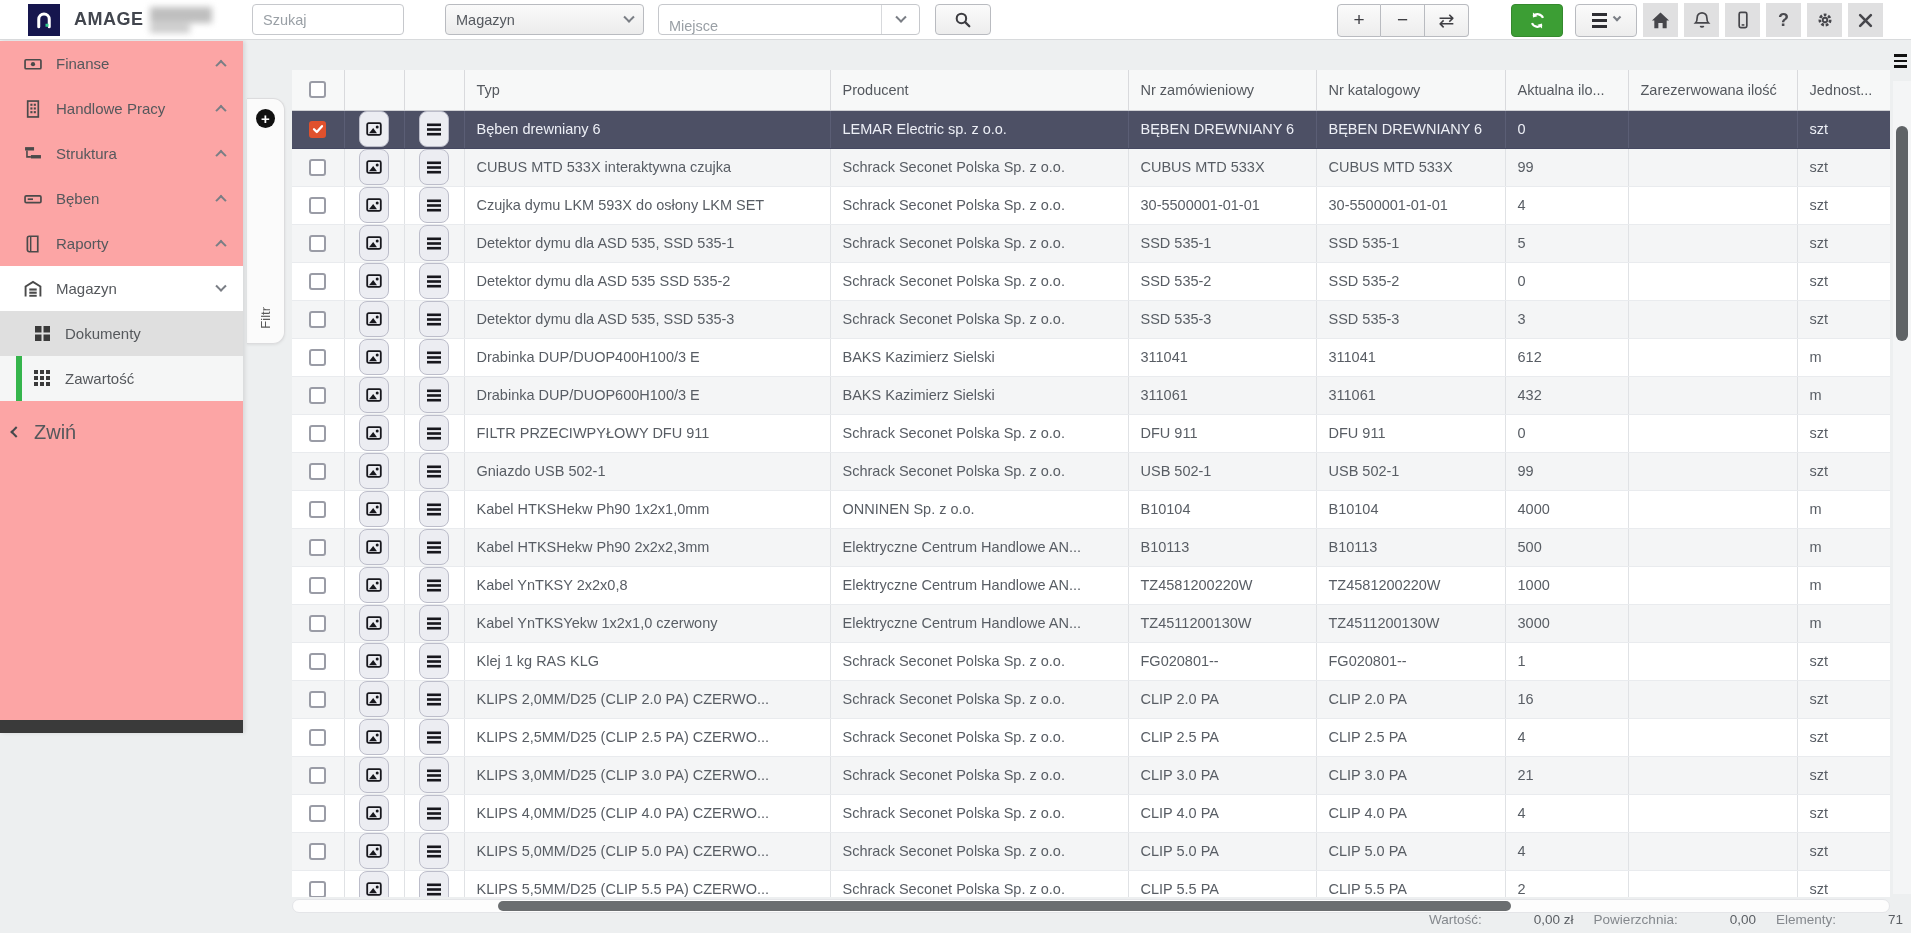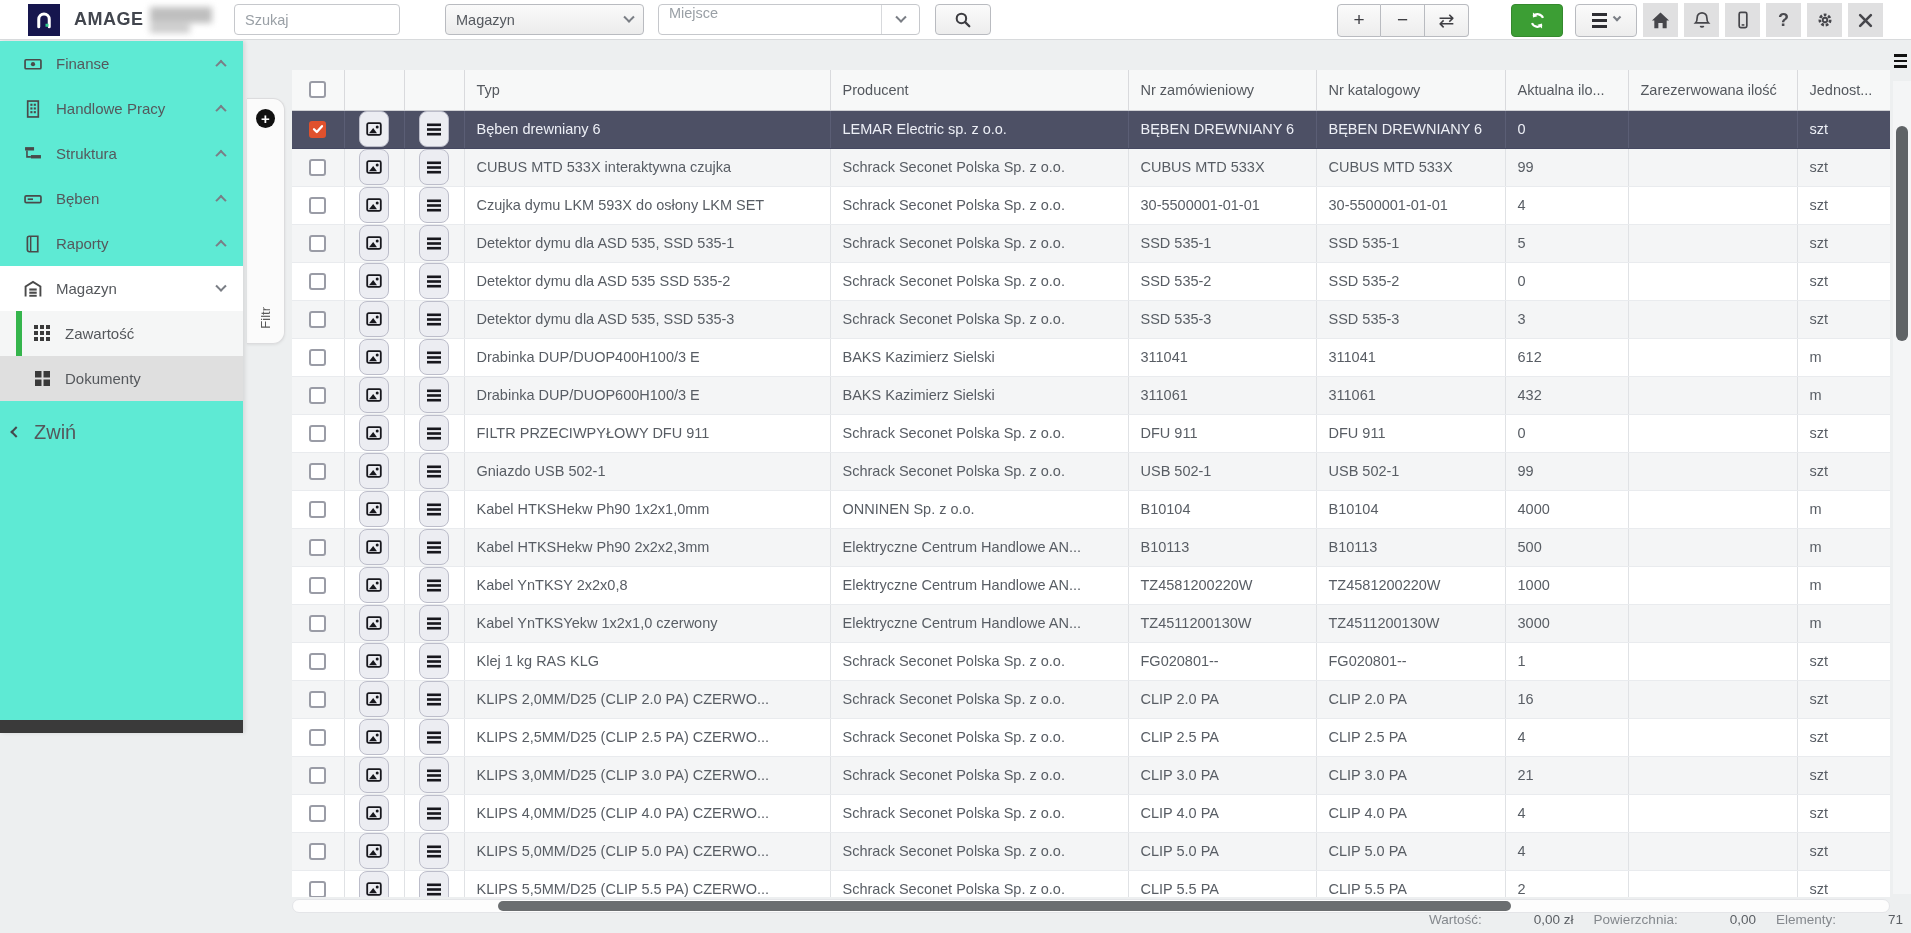--- a/index.html
+++ b/index.html
@@ -15,30 +15,30 @@
   .brand { position:absolute; left:74px; top:9px; font-size:18px; font-weight:bold;
            color:#42464e; letter-spacing:0.5px; }
   .redact { position:absolute; left:150px; top:7px; filter:blur(3px); }
   .redact .r1 { width:62px; height:16px; background:#bfbfbf; }
   .redact .r2 { width:40px; height:9px; background:#cccccc; margin-top:1px; }
 
   .tb-input { position:absolute; top:4px; height:31px; background:#fff;
               border:1px solid #c6c8cc; border-radius:4px; font-size:14.5px;
               color:#50555c; padding:0 10px; font-family:"Liberation Sans",sans-serif; }
   .tb-input::placeholder { color:#9aa0a6; }
-  #search-input { left:234px; width:166px; }
+  #search-input { left:252px; width:152px; }
 
   .select-box { position:absolute; top:4px; height:31px; border:1px solid #b9bbc0;
                 border-radius:4px; background:linear-gradient(#fafafa,#ececec);
                 display:flex; align-items:center; justify-content:space-between;
                 padding:0 10px; font-size:14.5px; color:#55595f; cursor:pointer; }
   #magazyn-select { left:445px; width:199px; }
   .combo { position:absolute; left:658px; top:4px; width:262px; height:31px;
            background:#fff; border:1px solid #c6c8cc; border-radius:4px;
-           display:flex; align-items:flex-start; }
+           display:flex; align-items:flex-end; }
   .combo .combo-text { flex:1; padding:0 10px; font-size:14.5px; color:#9aa0a6; }
   .combo .combo-arrow { width:38px; height:100%; border-left:1px solid #d7d9dc;
            display:flex; align-items:center; justify-content:center; }
 
   .chev { display:inline-block; width:8px; height:8px;
           border-right:2px solid #7a7e85; border-bottom:2px solid #7a7e85; }
   .chev.down { transform:rotate(45deg) translate(-2px,-2px); }
   .chev.up   { transform:rotate(-135deg) translate(-1px,-1px); }
   .chev.left { transform:rotate(135deg); }
   .chev.small{ width:6px; height:6px; }
@@ -59,21 +59,21 @@
                  background:#3c9e34; border:1px solid #35892e; }
   #menu-btn { width:62px; height:33px; margin-left:12px; border-radius:4px; gap:7px; }
   .bars { display:flex; flex-direction:column; gap:3px; }
   .bars i { display:block; width:15px; height:3px; background:#2e2e33; }
   .sq-btn { width:35px; height:34px; margin-left:6px; background:#e0e0e1;
             display:flex; align-items:center; justify-content:center;
             font-size:18px; font-weight:bold; color:#4a4a4f; cursor:pointer; }
 
   
   .sidebar { position:absolute; left:0; top:41px; width:243px; height:692px;
-             background:#5eead4; z-index:20; box-shadow:2px 0 4px rgba(0,0,0,0.10); }
+             background:#fca5a5; z-index:20; box-shadow:2px 0 4px rgba(0,0,0,0.10); }
   .nav-item { height:45px; display:flex; align-items:center; padding:0 18px 0 24px;
               font-size:15px; color:#55585c; cursor:pointer; }
   .nav-item .nav-ico { width:18px; height:18px; margin-right:14px; flex:none;
               display:flex; align-items:center; justify-content:center; }
   .nav-item .nav-label { flex:1; }
   .nav-item.expanded { background:#ffffff; }
   .subnav { position:relative; }
   .subnav .indent-line { position:absolute; left:16px; top:0; bottom:0; width:2px; background:#c9c9c9; }
   .sub-item { height:45px; display:flex; align-items:center; padding-left:34px;
               font-size:15px; color:#55585c; position:relative; cursor:pointer; }
@@ -308,51 +308,51 @@
           <rect x="5" y="11" width="7" height="2" fill="#4a4a4a"></rect>
           <rect x="5" y="14" width="7" height="1.8" fill="#4a4a4a"></rect>
         </svg>
     </span>
     <span class="nav-label">Magazyn</span>
     <span class="chev down"></span>
   </div>
 
   <div class="subnav">
     <div class="indent-line"></div>
+    <div class="sub-item dim">
+      <span class="nav-ico">
+        <svg class="ic" width="17" height="17" viewBox="0 0 17 17">
+            <g fill="#3a3a3a">
+              <rect x="1" y="1" width="6.5" height="6.5"></rect>
+              <rect x="9.5" y="1" width="6.5" height="6.5"></rect>
+              <rect x="1" y="9.5" width="6.5" height="6.5"></rect>
+              <rect x="9.5" y="9.5" width="6.5" height="6.5"></rect>
+            </g>
+          </svg>
+      </span>
+      <span>Dokumenty</span>
+    </div>
     <div class="sub-item active">
       <span class="active-bar"></span>
       <span class="nav-ico">
         <svg class="ic" width="17" height="17" viewBox="0 0 17 17">
             <g fill="#3a3a3a">
               <rect x="0" y="0" width="4" height="4"></rect>
               <rect x="6" y="0" width="4" height="4"></rect>
               <rect x="12" y="0" width="4" height="4"></rect>
               <rect x="0" y="6" width="4" height="4"></rect>
               <rect x="6" y="6" width="4" height="4"></rect>
               <rect x="12" y="6" width="4" height="4"></rect>
               <rect x="0" y="12" width="4" height="4"></rect>
               <rect x="6" y="12" width="4" height="4"></rect>
               <rect x="12" y="12" width="4" height="4"></rect>
             </g>
           </svg>
       </span>
       <span>Zawartość</span>
-    </div>
-    <div class="sub-item dim">
-      <span class="nav-ico">
-        <svg class="ic" width="17" height="17" viewBox="0 0 17 17">
-            <g fill="#3a3a3a">
-              <rect x="1" y="1" width="6.5" height="6.5"></rect>
-              <rect x="9.5" y="1" width="6.5" height="6.5"></rect>
-              <rect x="1" y="9.5" width="6.5" height="6.5"></rect>
-              <rect x="9.5" y="9.5" width="6.5" height="6.5"></rect>
-            </g>
-          </svg>
-      </span>
-      <span>Dokumenty</span>
     </div>
   </div>
 
   <div class="collapse-item">
     <span class="chev left"></span>
     <span>Zwiń</span>
   </div>
 
   <div class="sidebar-strip"></div>
 </div>

